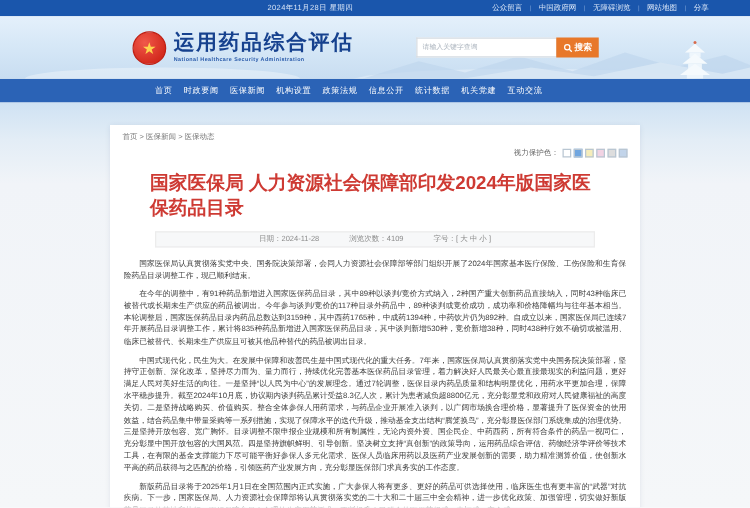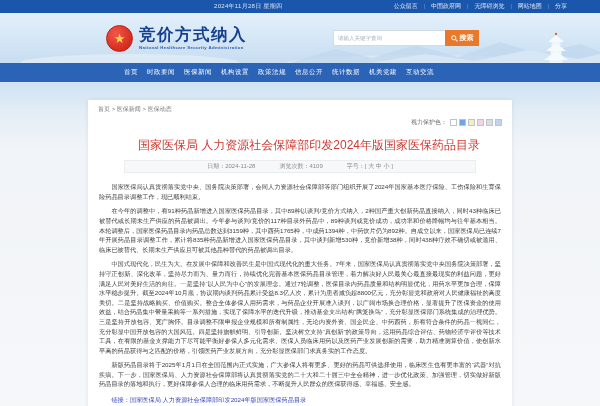--- a/index.html
+++ b/index.html
@@ -38,21 +38,21 @@
   
   .content-area { height: 324px; overflow: hidden;
     background: linear-gradient(180deg, #cfe2f3 0%, #e3edf6 30px, #f1f4f8 65px, #f5f7f9 100%); }
   .card { width: 424px; margin: 18px auto 0; background: #fff; min-height: 306px;
     padding: 5px 10px 8px; box-shadow: 0 0 4px rgba(40,70,110,.10); }
   .breadcrumb { font-size: 6px; color: #777; cursor: pointer; }
   .eye-row { display: flex; justify-content: flex-end; align-items: center; gap: 3px; margin-top: 4px; font-size: 6px; color: #666; }
   .swatches { display: flex; gap: 2px; }
   .swatch { width: 7px; height: 7px; border: 1px solid #b9c6d2; display: inline-block; cursor: pointer; }
 
-  .article-title { text-align: right; color: #ce3a33; font-size: 12px; font-weight: normal; margin: 10px 22px 7px; line-height: 1.35; }
+  .article-title { text-align: left; color: #ce3a33; font-size: 15px; font-weight: bold; margin: 10px 22px 7px; line-height: 1.35; }
   .meta-bar { background: #f7f8f9; border: 1px solid #ececec; height: 13px; margin: 0 26px 9px;
     display: flex; justify-content: center; align-items: center; gap: 24px; font-size: 6px; color: #8a8a8a; }
   .meta-bar .fontsize { cursor: pointer; }
 
   .article-body p { font-size: 6.2px; line-height: 9.6px; margin: 0 1px 5px; text-indent: 2em; text-align: justify; color: #3c3c3c; }
   .article-link { font-size: 6.2px; text-indent: 2em; margin: 7px 1px 0; }
   .article-link a { color: #2f3fc0; text-decoration: none; cursor: pointer; }
 </style>
 </head>
 <body>
@@ -80,21 +80,21 @@
       <rect x="551.5" y="29" width="9" height="4" fill="#eef6fc"></rect>
       <path d="M556,30 L546,38 L566,38 Z" fill="#f5fafd"></path>
       <rect x="550.5" y="38" width="11" height="5" fill="#eef6fc"></rect>
       <path d="M556,38 L544,47 L568,47 Z" fill="#f5fafd"></path>
       <rect x="549.5" y="47" width="13" height="3" fill="#eef6fc"></rect>
     </g>
   </svg>
   <div class="brand">
     <div class="emblem">★</div>
     <div class="titles">
-      <div class="site-name">竞价方式纳入</div>
+      <div class="site-name">运用药品综合评估</div>
       <div class="site-name-en">National Healthcare Security Administration</div>
     </div>
   </div>
   <div class="search">
     <input type="text" placeholder="请输入关键字查询" style="">
     <button>
       <svg width="7" height="7" viewBox="0 0 10 10" aria-hidden="true">
         <circle cx="4" cy="4" r="3" fill="none" stroke="#ffffff" stroke-width="1.4"></circle>
         <line x1="6.3" y1="6.3" x2="9.2" y2="9.2" stroke="#ffffff" stroke-width="1.5"></line>
       </svg>

